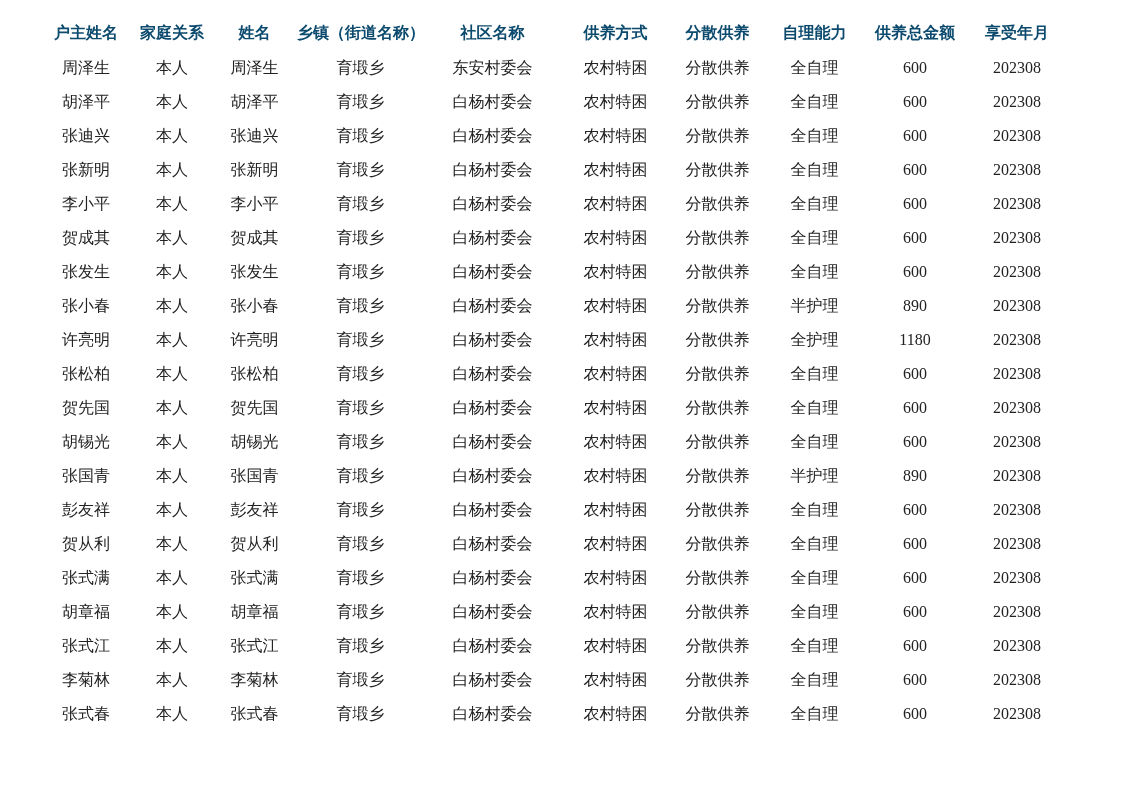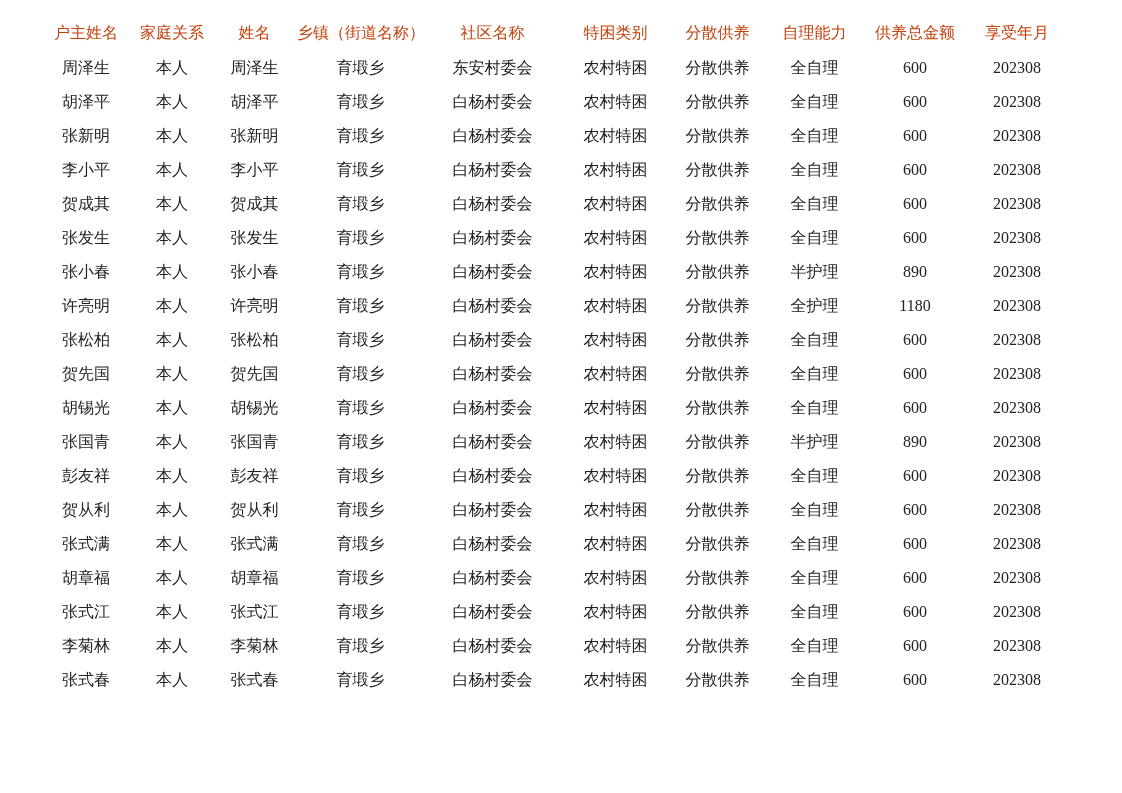--- a/index.html
+++ b/index.html
@@ -33,22 +33,22 @@
     padding: 0;
     text-align: center;
     vertical-align: middle;
     white-space: nowrap;
     overflow: hidden;
     font-size: 16px;
     line-height: 1;
   }
   table.report th {
     height: 36px;
-    font-weight: normal;
-    color: #c2410c;
+    font-weight: bold;
+    color: #0c4a6e;
   }
   table.report td {
     height: 34px;
     font-weight: normal;
     color: #222222;
   }
 </style>
 </head>
 <body>
 
@@ -66,21 +66,21 @@
       <col style="width:102px">
       <col style="width:102px">
     </colgroup>
     <thead>
       <tr>
           <th>户主姓名</th>
           <th>家庭关系</th>
           <th>姓名</th>
           <th>乡镇（街道名称）</th>
           <th>社区名称</th>
-          <th>特困类别</th>
+          <th>供养方式</th>
           <th>分散供养</th>
           <th>自理能力</th>
           <th>供养总金额</th>
           <th>享受年月</th>
         </tr>
     </thead>
     <tbody>
         <tr>
           <td>周泽生</td>
           <td>本人</td>
@@ -90,20 +90,32 @@
           <td>农村特困</td>
           <td>分散供养</td>
           <td>全自理</td>
           <td>600</td>
           <td>202308</td>
         </tr>
         <tr>
           <td>胡泽平</td>
           <td>本人</td>
           <td>胡泽平</td>
+          <td>育塅乡</td>
+          <td>白杨村委会</td>
+          <td>农村特困</td>
+          <td>分散供养</td>
+          <td>全自理</td>
+          <td>600</td>
+          <td>202308</td>
+        </tr>
+        <tr>
+          <td>张迪兴</td>
+          <td>本人</td>
+          <td>张迪兴</td>
           <td>育塅乡</td>
           <td>白杨村委会</td>
           <td>农村特困</td>
           <td>分散供养</td>
           <td>全自理</td>
           <td>600</td>
           <td>202308</td>
         </tr>
         <tr>
           <td>张新明</td>

